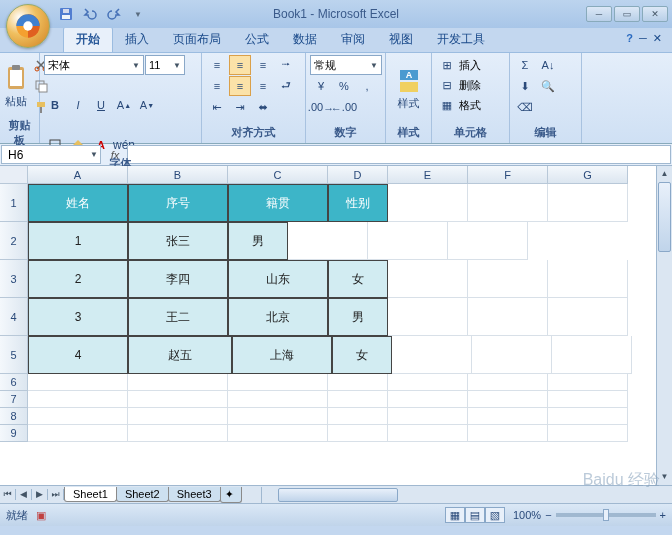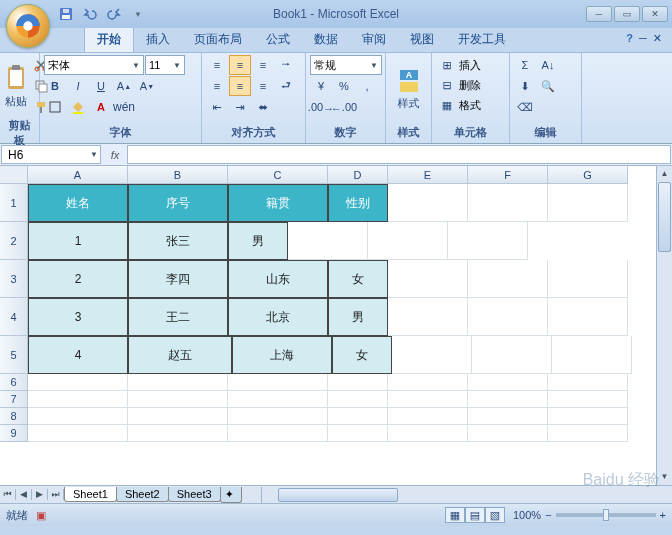--- a/index.html
+++ b/index.html
@@ -9,21 +9,21 @@
 .titlebar { height: 28px; background: linear-gradient(#bcd4ee, #a8c6e8); display: flex; align-items: center; position: relative; }
 .office-btn { width: 44px; height: 44px; border-radius: 50%; background: radial-gradient(circle at 30% 30%, #fff, #f0c060 40%, #d08020); position: absolute; left: 6px; top: 4px; z-index: 10; border: 1px solid #9a6; box-shadow: 0 1px 3px rgba(0,0,0,0.3); display:flex; align-items:center; justify-content:center; }
 .office-btn svg { width:28px; height:28px; }
 .qat { margin-left: 56px; display: flex; gap: 4px; align-items: center; }
 .qat-item { width: 20px; height: 20px; display: flex; align-items: center; justify-content: center; opacity: 0.8; }
 .title-text { position: absolute; left: 50%; transform: translateX(-50%); color: #3a5a8a; font-size: 12px; }
 .win-controls { position: absolute; right: 4px; display: flex; gap: 2px; }
 .win-btn { width: 26px; height: 16px; background: linear-gradient(#dce8f6,#b8cfe8); border: 1px solid #8ab; border-radius: 2px; display: flex; align-items: center; justify-content: center; font-size: 9px; color: #456; }
 
 
-.ribbon-tabs { height: 24px; display: flex; align-items: flex-end; margin-left: 84px; gap: 0; }
+.ribbon-tabs { height: 24px; display: flex; align-items: flex-end; margin-left: 63px; gap: 0; }
 .ribbon-tab { padding: 4px 12px; font-size: 12px; color: #1a4a8a; cursor: pointer; border-radius: 4px 4px 0 0; }
 .ribbon-tab.active { background: #e8f0fa; border: 1px solid #9bbce0; border-bottom: none; color: #2a5a9a; font-weight: bold; }
 .help-btns { position: absolute; right: 10px; top: 32px; display: flex; gap: 6px; color: #1a4a8a; }
 
 
 .ribbon { height: 92px; background: linear-gradient(#e4eefa, #cfe0f4); border-top: 1px solid #9bbce0; border-bottom: 1px solid #8ab; display: flex; }
 .rgroup { border-right: 1px solid #a8c2e0; padding: 2px 4px; display: flex; flex-direction: column; justify-content: space-between; }
 .rgroup-body { flex: 1; display: flex; gap: 2px; }
 .rgroup-label { text-align: center; font-size: 11px; color: #3a5a8a; padding: 1px 0; position: relative; font-weight: bold; }
 .big-btn { display: flex; flex-direction: column; align-items: center; justify-content: center; width: 40px; font-size: 11px; color: #2a4a7a; gap: 2px; }
@@ -163,21 +163,21 @@
               <rect x="3" y="2" width="8" height="5" fill="#e8c060"></rect>
               <rect x="6" y="7" width="2" height="6" fill="#888"></rect>
             </svg>
           </div>
       </div>
     </div>
     <div class="rgroup-label">剪贴板</div>
   </div>
 
   <div class="rgroup" style="width:162px">
-    <div class="rgroup-body col" style="gap:1px;">
+    <div class="rgroup-body col" style="gap:20px;">
       <div class="row">
         <div class="combo" style="width:100px">
             <span>宋体</span>
             <span class="dd">▼</span>
           </div>
         <div class="combo" style="width:40px">
             <span>11</span>
             <span class="dd">▼</span>
           </div>
       </div>

